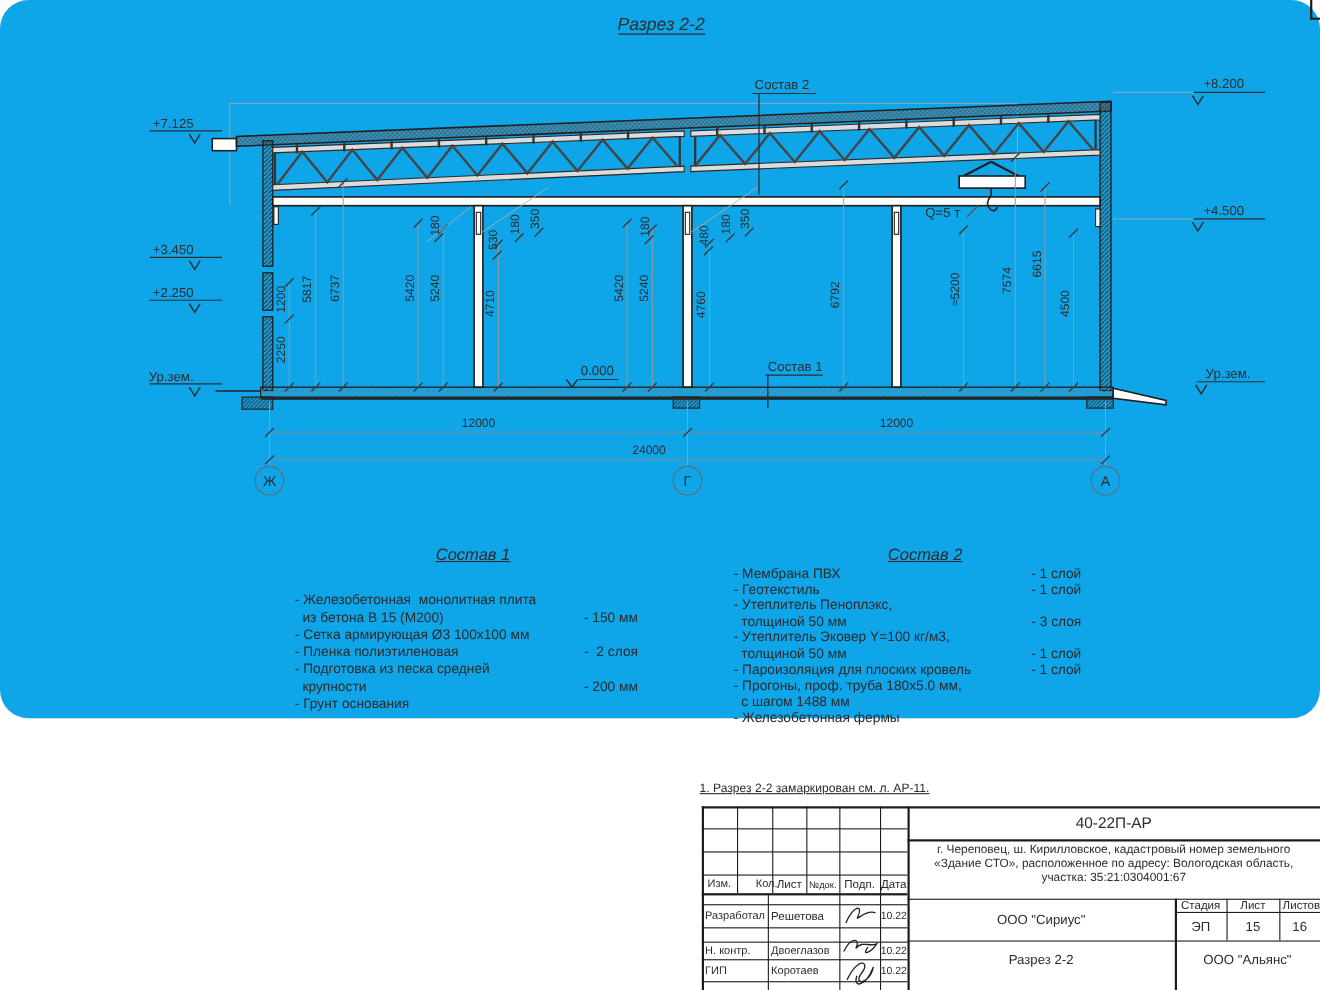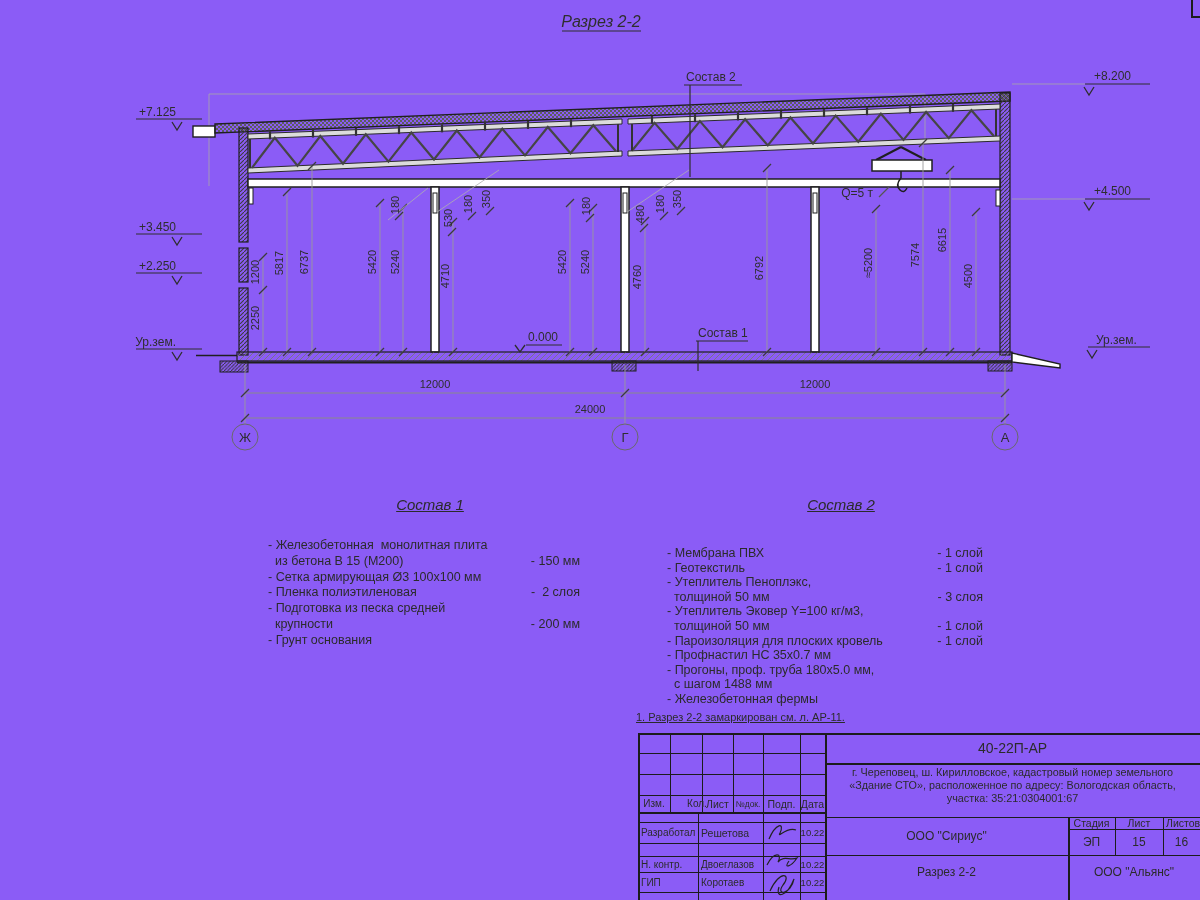--- a/index.html
+++ b/index.html
@@ -1,17 +1,17 @@
 <!DOCTYPE html>
 <html><head>
 <meta charset="utf-8">
 <style>
   html,body{margin:0;padding:0;background:#fff;width:1200px;height:900px;overflow:hidden;
     font-family:"Liberation Sans",sans-serif;color:#2b2b2b;}
-  #stage{position:relative;width:1200px;height:900px;background:#8b5cf6;}
+  #stage{position:relative;width:1200px;height:653px;background:#0ea5e9;border-radius:26px;}
   svg text{fill:#2e2e2e;}
   .dt{font-size:11px;}
   .et{font-size:12px;}
   .ct{font-size:12px;}
   .ax{font-size:13px;}
   .ttl{font-size:16px;font-style:italic;}
   .abs{position:absolute;}
   .sh{font-size:15px;font-style:italic;text-decoration:underline;text-align:center;width:160px;}
   .ls{font-size:12.5px;}
   .ls .row{display:flex;justify-content:space-between;}
@@ -338,21 +338,21 @@
   <div class="row">
         <span>  крупности</span>
         <span>- 200 мм</span>
       </div>
   <div class="row">
         <span>- Грунт основания</span>
         <span></span>
       </div>
 </div>
 
-<div id="s2" class="abs ls" style="left:667px;top:546px;width:316px;">
+<div id="s2" class="abs ls" style="left:667px;top:514px;width:316px;">
   <div class="row">
         <span>- Мембрана ПВХ</span>
         <span>- 1 слой</span>
       </div>
   <div class="row">
         <span>- Геотекстиль</span>
         <span>- 1 слой</span>
       </div>
   <div class="row">
         <span>- Утеплитель Пеноплэкс,</span>
@@ -366,24 +366,20 @@
         <span>- Утеплитель Эковер Y=100 кг/м3,</span>
         <span></span>
       </div>
   <div class="row">
         <span>  толщиной 50 мм</span>
         <span>- 1 слой</span>
       </div>
   <div class="row">
         <span>- Пароизоляция для плоских кровель</span>
         <span>- 1 слой</span>
-      </div>
-  <div class="row">
-        <span>- Профнастил НС 35х0.7 мм</span>
-        <span></span>
       </div>
   <div class="row">
         <span>- Прогоны, проф. труба 180х5.0 мм,</span>
         <span></span>
       </div>
   <div class="row">
         <span>  с шагом 1488 мм</span>
         <span></span>
       </div>
   <div class="row">

